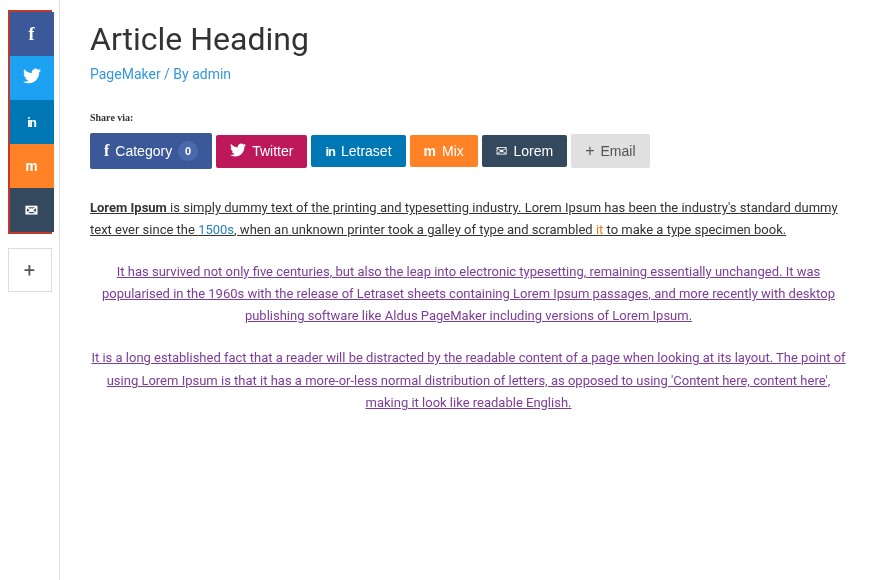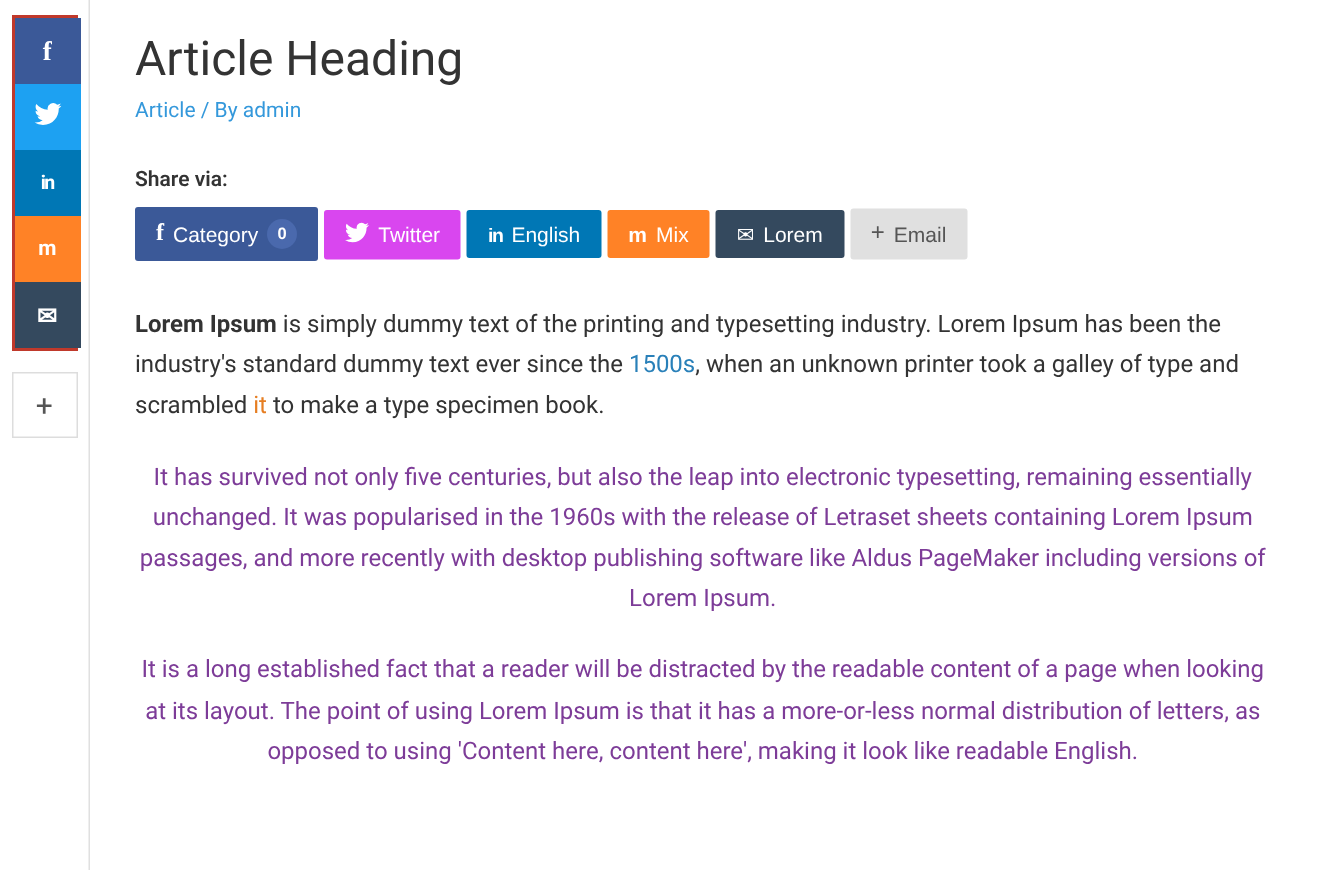--- a/index.html
+++ b/index.html
@@ -74,24 +74,25 @@
       margin-bottom: 8px;
     }
 
     .article-meta {
       color: #3498db;
       font-size: 14px;
       margin-bottom: 30px;
     }
 
     .share-label {
-      font-size: 14px;
+      font-size: 10px;
       font-weight: 600;
       color: #333;
       margin-bottom: 10px;
+      font-family: Liberation Serif, serif;
     }
 
     .share-buttons {
       display: flex;
       flex-wrap: wrap;
       gap: 4px;
       margin-bottom: 28px;
       align-items: center;
     }
 
@@ -102,44 +103,45 @@
       padding: 8px 14px;
       border: none;
       cursor: pointer;
       font-size: 14px;
       color: white;
       font-weight: 500;
       border-radius: 2px;
     }
 
     .share-btn-facebook { background: #3b5998; }
-    .share-btn-twitter { background: #d946ef; text-align: right; }
+    .share-btn-twitter { background: #be185d; text-align: right; }
     .share-btn-linkedin { background: #0077b5; }
     .share-btn-mix { background: #ff8226; }
     .share-btn-email { background: #34495e; }
     .share-btn-more { background: #e0e0e0; color: #555; }
 
     .fb-count {
       background: #4a69ad;
       color: white;
       border-radius: 50%;
       width: 20px;
       height: 20px;
       display: flex;
       align-items: center;
       justify-content: center;
       font-size: 11px;
       font-weight: bold;
     }
 
     .article-body p {
-      font-size: 16px;
+      font-size: 13px;
       line-height: 1.7;
       color: #333;
       margin-bottom: 20px;
+      text-decoration: underline;
     }
 
     .article-body p.purple-text {
       color: #7d3c98;
       text-align: center;
     }
 
     .bold { font-weight: 700; }
 
     .highlight-blue { color: #2980b9; }
@@ -170,40 +172,40 @@
       <span>✉</span>
     </div>
   </div>
   <div class="sidebar-add">
     <span>+</span>
   </div>
 </div>
 
 <div class="main-content">
   <h1 class="article-heading">Article Heading</h1>
-  <div class="article-meta">Article / By admin</div>
+  <div class="article-meta">PageMaker / By admin</div>
 
   <div class="share-label">Share via:</div>
   <div class="share-buttons">
     <button class="share-btn share-btn-facebook">
       <span style="font-family: serif; font-weight: bold; font-size: 16px;">f</span>
       <span>Category</span>
       <span class="fb-count">0</span>
     </button>
     <button class="share-btn share-btn-twitter">
       <span>
         <svg width="16" height="14" viewBox="0 0 24 20" fill="white">
             <path d="M23.954 2.569a10 10 0 01-2.825.775 4.958 4.958 0 002.163-2.723 9.86 9.86 0 01-3.127 1.195 4.92 4.92 0 00-8.384 4.482C7.691 6.094 4.066 4.13 1.64 1.161a4.822 4.822 0 00-.666 2.475c0 1.71.87 3.213 2.188 4.096a4.904 4.904 0 01-2.228-.616v.061a4.923 4.923 0 003.946 4.827 4.996 4.996 0 01-2.212.085 4.937 4.937 0 004.604 3.417 9.868 9.868 0 01-6.102 2.105c-.39 0-.779-.023-1.17-.067a13.995 13.995 0 007.557 2.209c9.054 0 13.999-7.496 13.999-13.986 0-.209 0-.42-.015-.63a9.936 9.936 0 002.46-2.548l-.047-.02z"></path>
           </svg>
       </span>
       <span>Twitter</span>
     </button>
     <button class="share-btn share-btn-linkedin">
       <span style="font-size: 13px; font-weight: bold; letter-spacing: -1px;">in</span>
-      <span>English</span>
+      <span>Letraset</span>
     </button>
     <button class="share-btn share-btn-mix">
       <span style="font-size: 14px; font-weight: bold;">m</span>
       <span>Mix</span>
     </button>
     <button class="share-btn share-btn-email">
       <span>✉</span>
       <span>Lorem</span>
     </button>
     <button class="share-btn share-btn-more">

